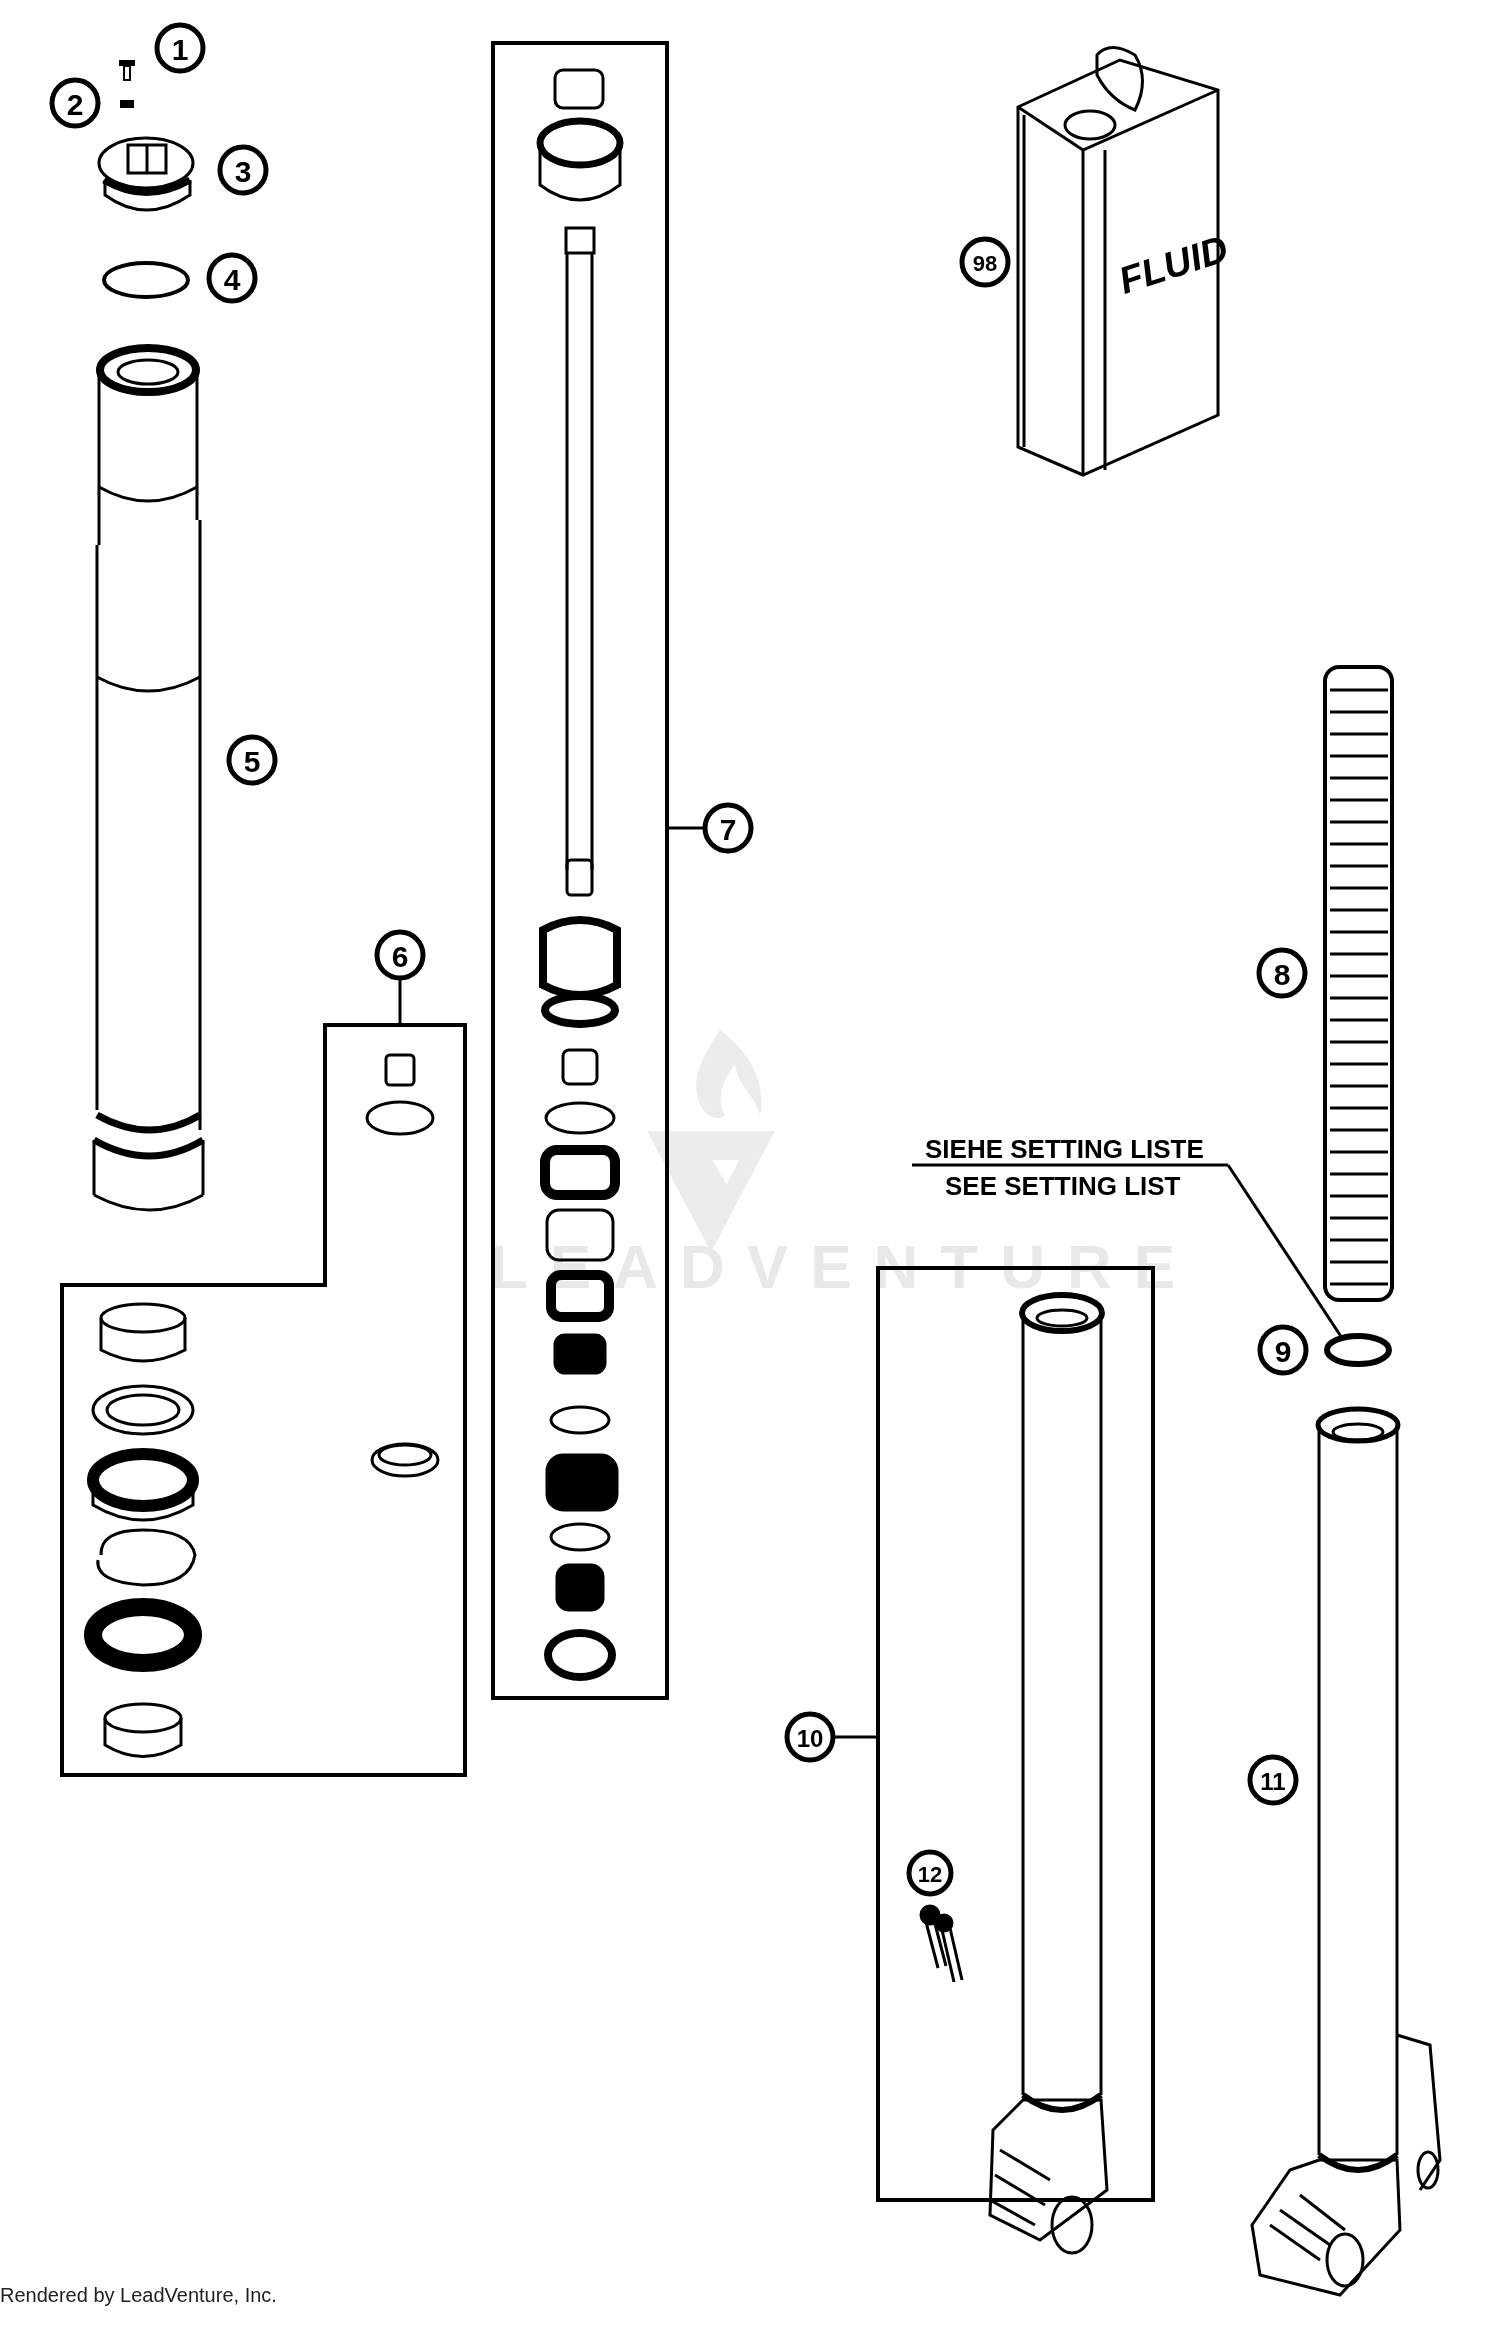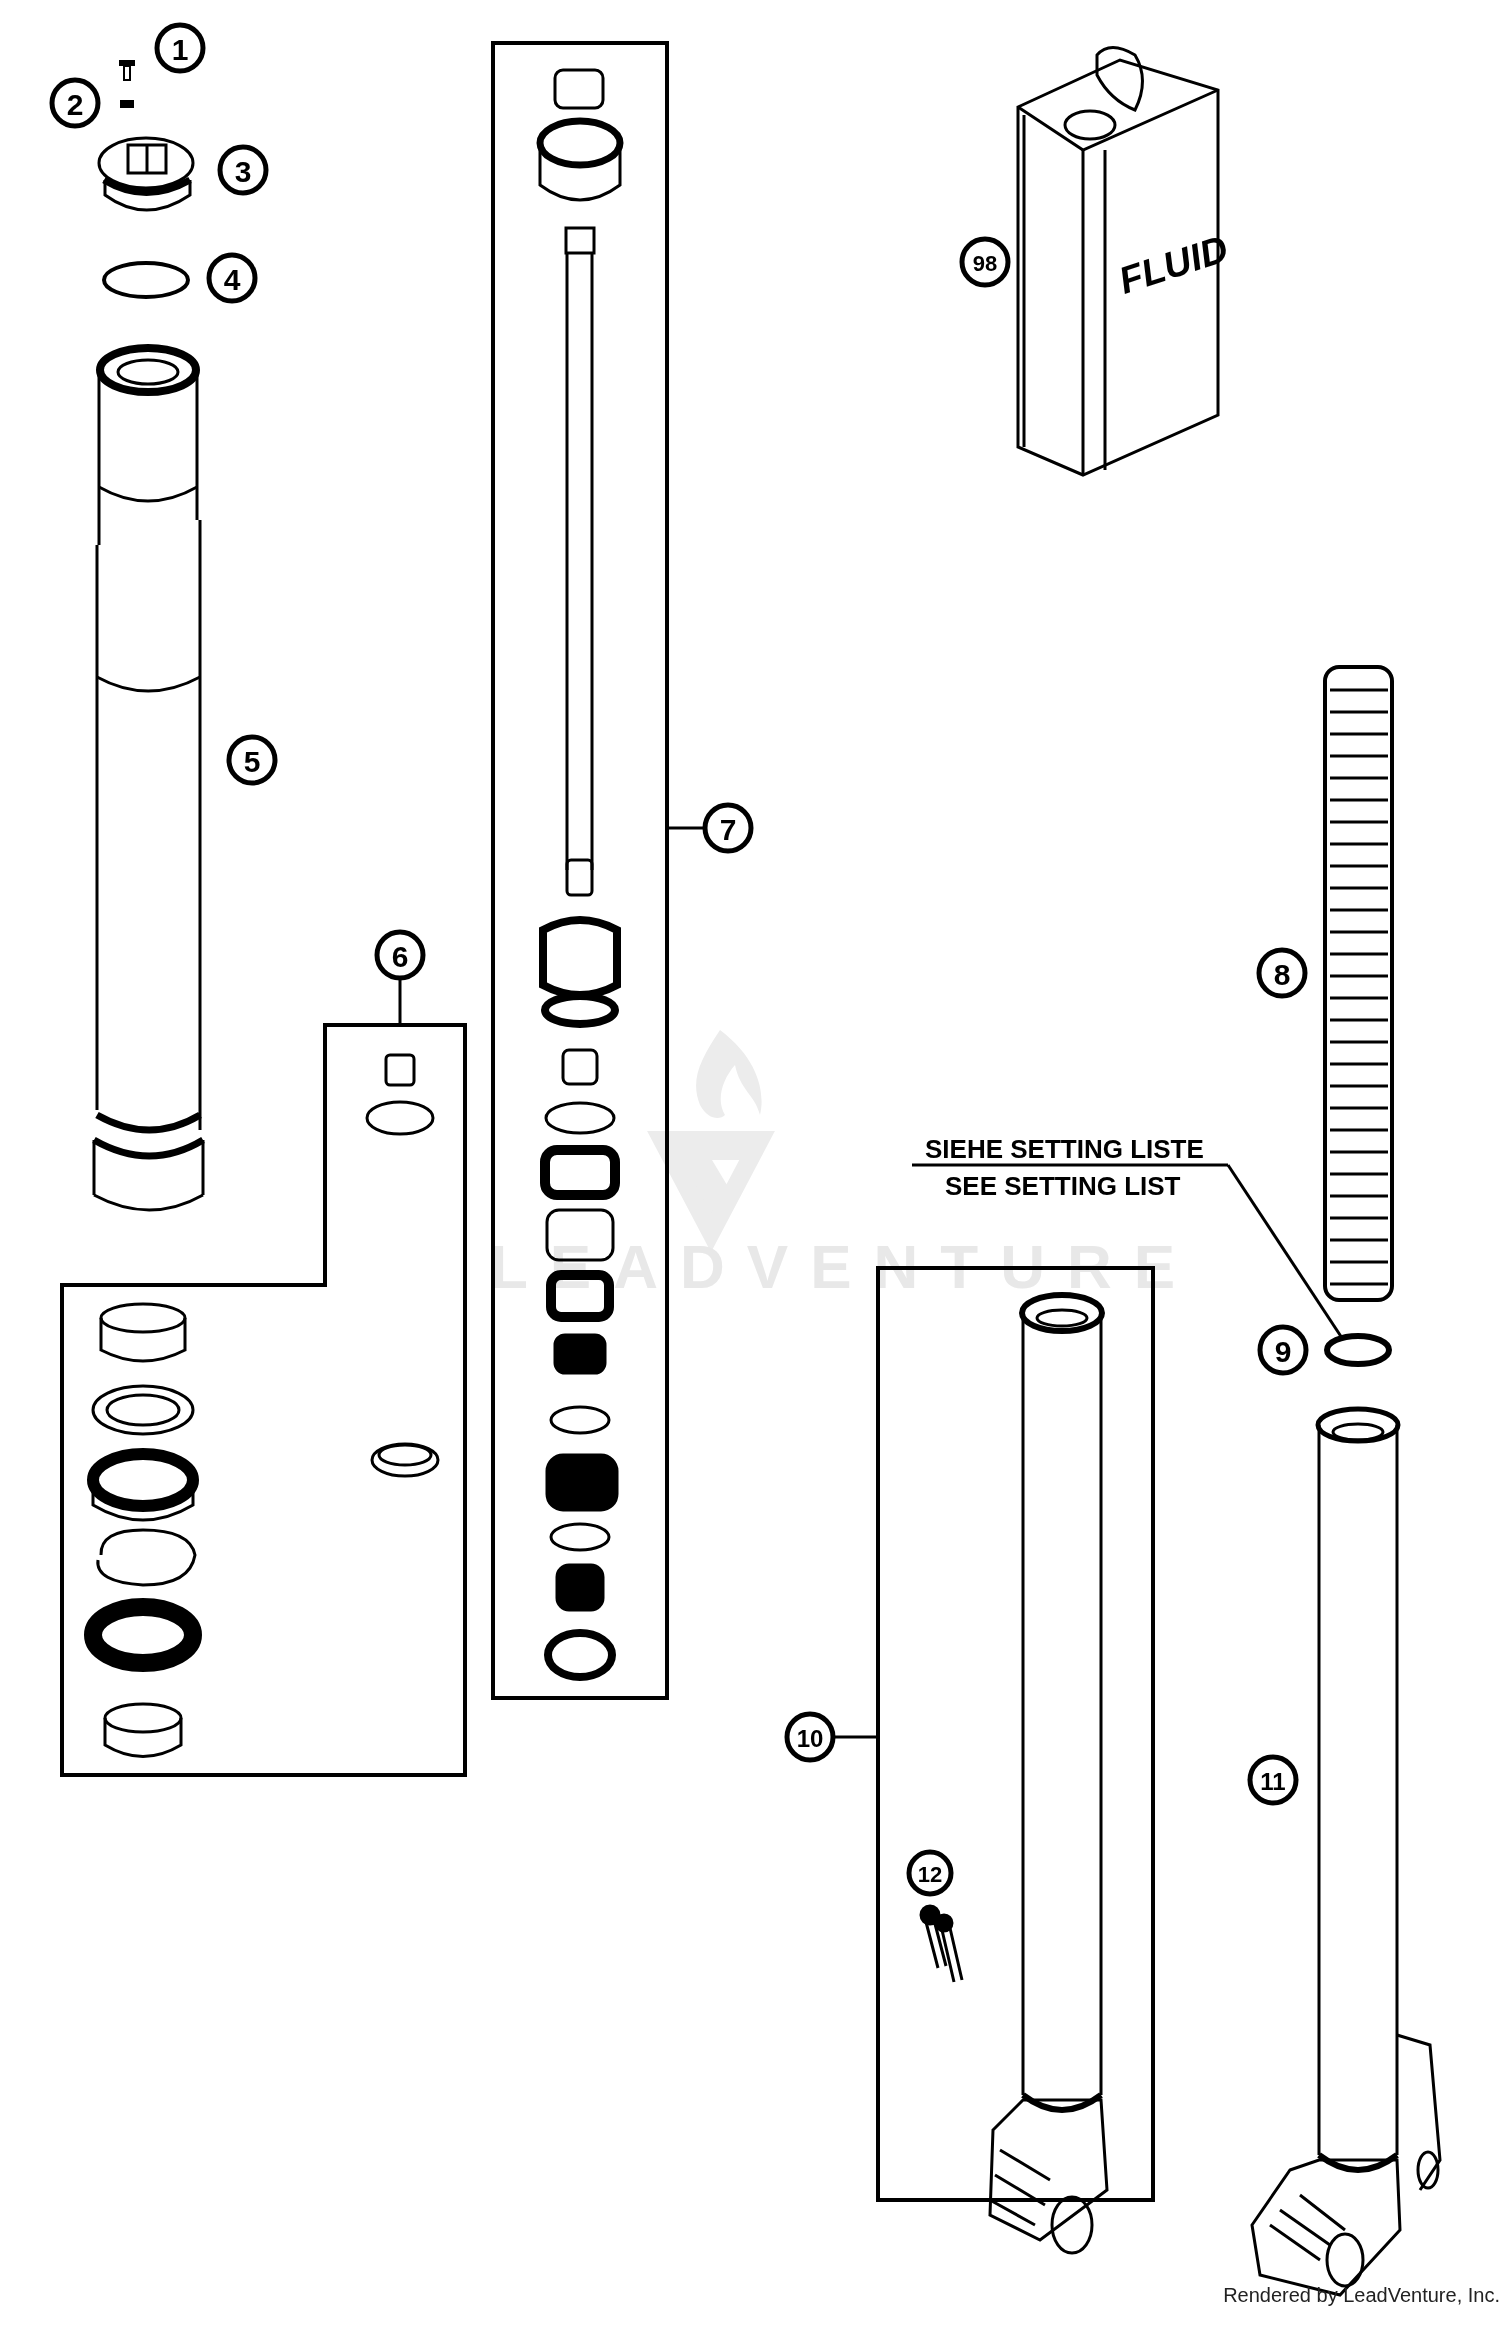--- a/index.html
+++ b/index.html
@@ -1,21 +1,21 @@
 <!DOCTYPE html>
 <html><head>
 <meta charset="utf-8">
 <style>
   html, body { margin:0; padding:0; background:#ffffff; }
   body { width:1500px; height:2332px; position:relative; overflow:hidden; font-family:"Liberation Sans", sans-serif; }
   #diagram { position:absolute; left:0; top:0; width:1500px; height:2332px; }
   .callout-text { font-family:"Liberation Sans", sans-serif; font-weight:bold; font-size:30px; fill:#000; text-anchor:middle; dominant-baseline:central; }
   .note-text { font-family:"Liberation Sans", sans-serif; font-weight:bold; font-size:26px; fill:#000; }
   .wm-text { font-family:"Liberation Sans", sans-serif; font-size:62px; letter-spacing:22px; fill:#e8e8e8; font-weight:bold; }
-  .footer { position:absolute; left:0; width:1500px; top:2284px; text-align:right; font-family:"Liberation Sans", sans-serif; font-size:20px; color:#222; }
+  .footer { position:absolute; left:0; width:1500px; top:2284px; text-align:left; font-family:"Liberation Sans", sans-serif; font-size:20px; color:#222; }
   .hit { cursor:pointer; }
 </style>
 </head>
 <body>
 
 <svg id="diagram" viewBox="0 0 1500 2332" xmlns="http://www.w3.org/2000/svg">
 
   <g opacity="1">
     <path d="M720 1030 C700 1060 690 1080 700 1105 C708 1120 720 1120 725 1115 C716 1100 722 1080 735 1065 C740 1090 755 1095 760 1115 C765 1095 760 1060 720 1030 Z" fill="#ececec"></path>
     <path d="M662 1140 L760 1140 L740 1160 L712 1160 L730 1190 L750 1160 L760 1140 L758 1140 L708 1233 Z" fill="#ececec"></path>

